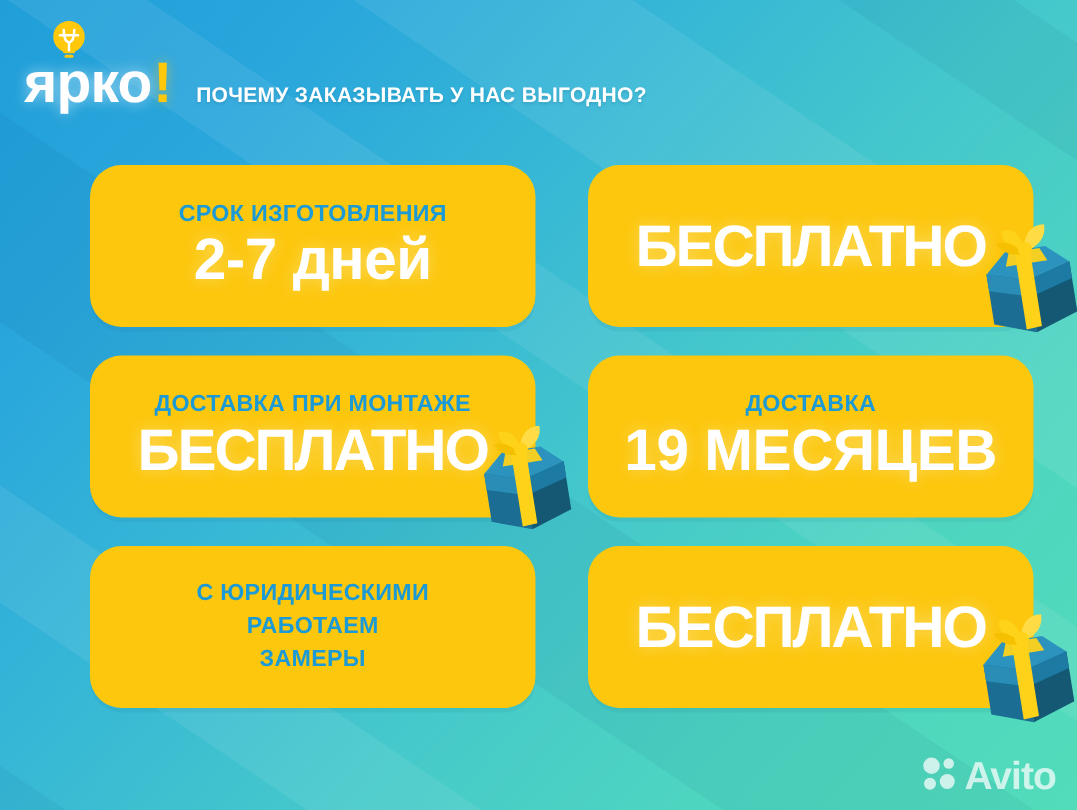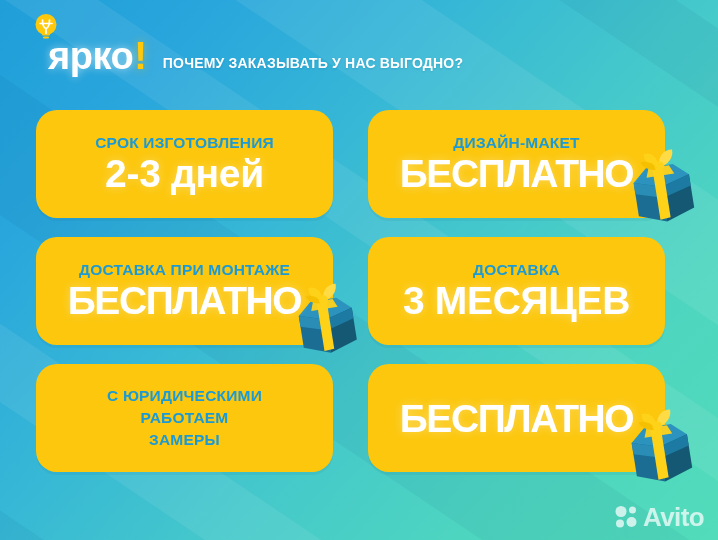--- a/index.html
+++ b/index.html
@@ -59,21 +59,20 @@
     width: 30px;
     height: 30px;
   }
   .logo-word {
     font-size: 38px;
     font-weight: bold;
     color: #ffffff;
     letter-spacing: -0.5px;
     line-height: 0.92;
     text-shadow: 0 0 9px rgba(255,255,255,0.55);
-    margin-left: 32px;
   }
   .logo-bang {
     font-size: 38px;
     font-weight: bold;
     color: #ffc80a;
     line-height: 0.92;
     margin-left: 1px;
     text-shadow: 0 0 8px rgba(255,200,10,0.5);
   }
   .headline {
@@ -83,21 +82,21 @@
     letter-spacing: 0.2px;
     line-height: 1;
     padding-bottom: 4px;
     white-space: nowrap;
     text-shadow: 0 1px 2px rgba(0,70,110,0.18);
   }
 
   
   .grid {
     position: absolute;
-    left: 36px;
+    left: 60px;
     top: 110px;
     width: 632px;
     display: grid;
     grid-template-columns: 297px 297px;
     grid-auto-rows: 108px;
     column-gap: 35px;
     row-gap: 19px;
   }
   .card {
     position: relative;
@@ -144,21 +143,21 @@
   .gift.g1 { right: -44px;  top: 24px;  width: 96px;  height: 96px; }
   .gift.g2 { right: -38px;  top: 32px;  width: 92px;  height: 92px; }
   .gift.g3 { right: -42px;  top: 30px;  width: 96px;  height: 96px; }
 
   
   .avito {
     position: absolute;
     right: 14px;
     bottom: 10px;
     display: flex;
-    align-items: center;
+    align-items: flex-start;
     opacity: 0.78;
     z-index: 4;
   }
   .avito-dots { width: 26px; height: 24px; margin-right: 3px; }
   .avito-word {
     font-size: 26px;
     font-weight: bold;
     color: rgba(255,255,255,0.92);
     letter-spacing: -0.6px;
     line-height: 1;
@@ -193,25 +192,24 @@
       <span class="logo-word">ярко</span>
       <span class="logo-bang">!</span>
     </div>
     <div class="headline">ПОЧЕМУ ЗАКАЗЫВАТЬ У НАС ВЫГОДНО?</div>
   </div>
 
   <div class="grid">
 
     <div class="card">
       <div class="sub">СРОК ИЗГОТОВЛЕНИЯ</div>
-      <div class="big">2-3 дней</div>
-    </div>
-
-    <div class="card">
-      <div class="sub">ДИЗАЙН-МАКЕТ</div>
+      <div class="big">2-7 дней</div>
+    </div>
+
+    <div class="card">
       <div class="big narrow">БЕСПЛАТНО</div>
       <svg class="gift g1" viewBox="0 0 120 120">
         <g transform="rotate(-9 60 60)">
           <path d="M26 56 L60 46 L60 110 L26 98 Z" fill="#1b6d93"></path>
           <path d="M60 46 L96 56 L96 98 L60 110 Z" fill="#145873"></path>
           <path d="M26 56 L44 40 L78 40 L96 56 L60 66 Z" fill="#2b93bd"></path>
           <path d="M60 66 L96 56 L96 70 L60 80 Z" fill="#1d7ba3"></path>
           <path d="M26 56 L60 66 L60 80 L26 70 Z" fill="#2a8db5"></path>
           <rect x="52" y="46" width="13" height="64" fill="#ffd21a" transform="skewY(-4)"></rect>
           <path d="M47 41 L73 41 L78 52 L43 52 Z" fill="#ffd21a" opacity="0.95"></path>
@@ -238,21 +236,21 @@
           <path d="M60 42 Q42 36 44 22 Q58 20 61 40 Z" fill="#ffd21a"></path>
           <path d="M60 42 Q80 38 80 22 Q64 20 60 40 Z" fill="#ffdc46"></path>
           <path d="M58 42 Q50 30 38 32 Q44 44 58 44 Z" fill="#f5c000"></path>
           <circle cx="61" cy="40" r="6" fill="#ffd21a"></circle>
         </g>
       </svg>
     </div>
 
     <div class="card">
       <div class="sub">ДОСТАВКА</div>
-      <div class="big">3 МЕСЯЦЕВ</div>
+      <div class="big">19 МЕСЯЦЕВ</div>
     </div>
 
     <div class="card multiline">
       <div class="sub">С ЮРИДИЧЕСКИМИ</div>
       <div class="sub">РАБОТАЕМ</div>
       <div class="sub">ЗАМЕРЫ</div>
     </div>
 
     <div class="card">
       <div class="big narrow">БЕСПЛАТНО</div>

